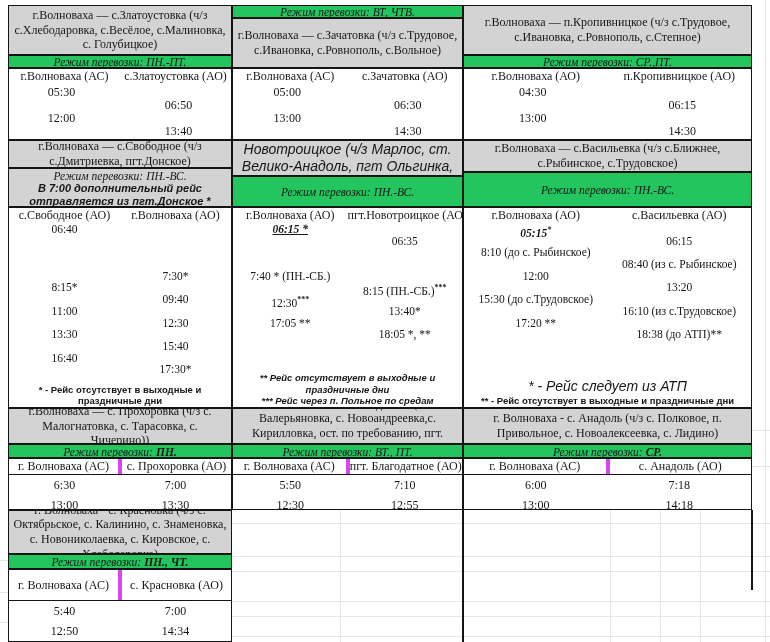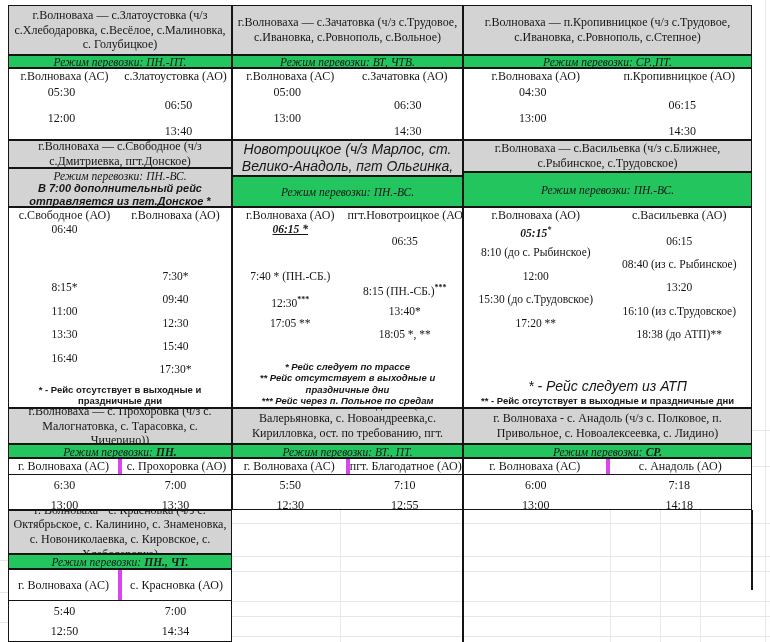--- a/index.html
+++ b/index.html
@@ -217,24 +217,24 @@
           </div>
           <div class="srow">
             <span>12:50</span>
             <span>14:34</span>
           </div>
         </div>
       </div>
   </div>
 
   <div class="col" id="col2">
-    <div class="cell route" style="height:50px;">г.Волноваха — с.Зачатовка (ч/з с.Трудовое, с.Ивановка, с.Ровнополь, с.Вольное)</div>
     <div class="cell regime" style="height:13px;">
       <span class="regime-line"><span class="lbl">Режим перевозки:</span><span>ВТ, ЧТВ.</span></span>
     </div>
+    <div class="cell route" style="height:50px;">г.Волноваха — с.Зачатовка (ч/з с.Трудовое, с.Ивановка, с.Ровнополь, с.Вольное)</div>
     <div class="cell sched bandA" style="height:72px;">
         <div class="sched-head">
           <span>г.Волноваха (АС)</span>
           <span>с.Зачатовка (АО)</span>
         </div>
         <div class="rows">
           <div class="srow">
             <span>05:00</span>
             <span></span>
           </div>
@@ -298,21 +298,20 @@
           <div class="srow">
             <span>17:05 **</span>
             <span></span>
           </div>
           <div class="srow">
             <span></span>
             <span>18:05 *, **</span>
           </div>
         </div>
         <div class="fnotes">
-          <div class="fn-bi">* Рейс следует по трассе</div>
           <div class="fn-bi">** Рейс отсутствует в выходные и праздничные дни</div>
           <div class="fn-bi">*** Рейс через п. Польное по средам</div>
         </div>
       </div>
 
     <div class="cell route" style="height:36px;">г. Волноваха - пгт. Благодатное (ч/з с. Валерьяновка, с. Новоандреевка,с. Кирилловка, ост. по требованию, пгт. Комсомольский)</div>
     <div class="cell regime" style="height:14px;">
       <span class="regime-line"><span class="lbl">Режим перевозки:</span><span>ВТ., ПТ.</span></span>
     </div>
     <div class="cell sched bandC" style="height:52px;">

